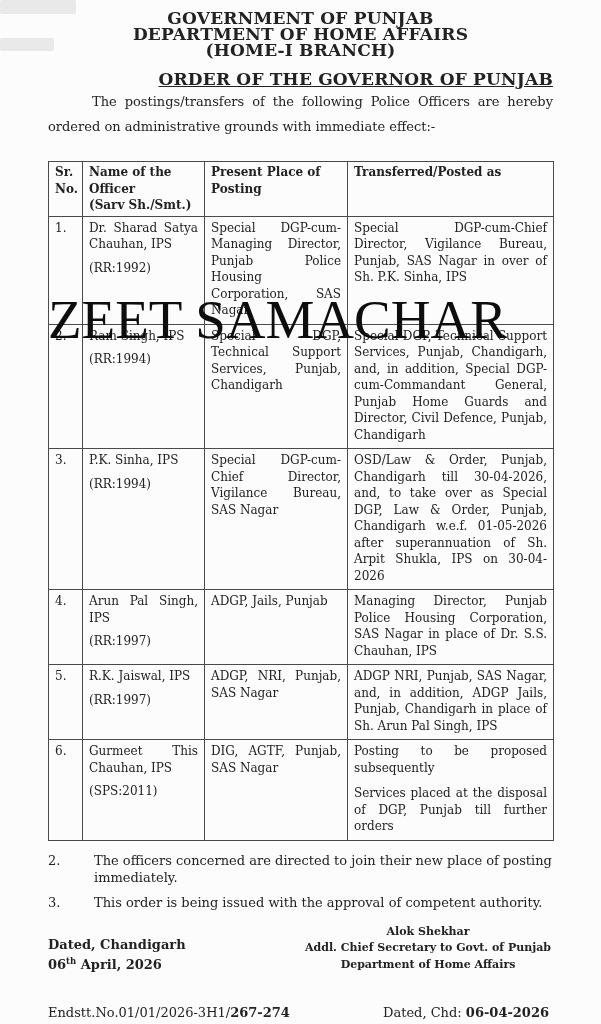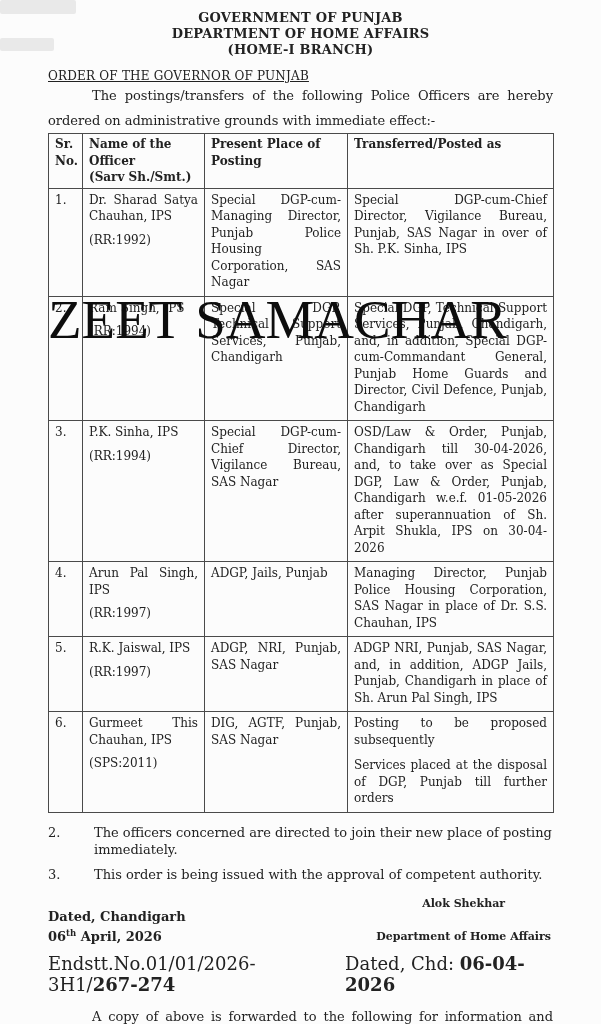--- a/index.html
+++ b/index.html
@@ -26,34 +26,34 @@
     font-size: 55px;
     font-weight: 400;
     letter-spacing: 0px;
     color: #0d0d0d;
     white-space: nowrap;
     z-index: 30;
   }
 
   .content { position: relative; z-index: 10; padding: 10px 48px 0 48px; }
 
-  .doc-header { text-align: center; font-weight: bold; font-size: 13px; line-height: 16px; letter-spacing: 0.2px; }
+  .doc-header { text-align: center; font-weight: bold; font-size: 17px; line-height: 16px; letter-spacing: 0.2px; }
   .doc-header .hline { display: block; }
   .order-title {
-    text-align: left; font-weight: normal; font-size: 12px;
+    text-align: right; font-weight: bold; font-size: 17px;
     text-decoration: underline; margin-top: 11px; letter-spacing: 0.2px;
   }
 
   .intro {
     font-size: 13px; line-height: 25px;
     text-align: justify; text-indent: 44px;
   }
 
   table.order-table {
-    border-collapse: collapse; width: 505px; margin-top: 0;
+    border-collapse: collapse; width: 505px; margin-top: 22px;
     table-layout: fixed;
   }
   table.order-table th, table.order-table td {
     border: 1.2px solid #4a4a4a;
     vertical-align: top;
     padding: 3px 6px 5px 6px;
     font-size: 12px;
     line-height: 16.5px;
   }
   table.order-table th { text-align: left; font-weight: bold; padding-top: 2px; padding-bottom: 2px; }
@@ -68,21 +68,21 @@
   .numpara { display: flex; font-size: 13px; line-height: 17px; margin-top: 8px; }
   .numpara .num { flex: 0 0 46px; }
   .numpara .txt { flex: 1; }
   .numpara.first { margin-top: 11px; }
 
   .sig-row { display: flex; justify-content: space-between; margin-top: 13px; }
   .dated-block { font-weight: bold; font-size: 13px; line-height: 17px; padding-top: 12px; }
   .dated-block sup { font-size: 8.5px; }
   .signatory-block { text-align: center; font-weight: bold; font-size: 11px; line-height: 16.5px; padding-right: 2px; }
 
-  .end-row { display: flex; justify-content: space-between; margin-top: 8px; font-size: 18px; }
+  .end-row { display: flex; justify-content: space-between; margin-top: 32px; font-size: 13px; }
   .end-row .bold { font-weight: bold; }
   .end-row .right { padding-right: 4px; }
 
   .copy-para {
     margin-top: 11px; font-size: 13px; line-height: 21px;
     text-align: justify; text-indent: 44px;
   }
 </style>
 </head>
 <body>
@@ -212,21 +212,21 @@
       <span class="txt">This order is being issued with the approval of competent authority.</span>
     </div>
 
     <div class="sig-row">
       <div class="dated-block">
         <span>Dated, Chandigarh</span><br>
         <span>06</span><sup>th</sup><span> April, 2026</span>
       </div>
       <div class="signatory-block">
         <span>Alok Shekhar</span><br>
-        <br>
+        <span>Addl. Chief Secretary to Govt. of Punjab</span><br>
         <span>Department of Home Affairs</span>
       </div>
     </div>
 
     <div class="end-row">
       <div class="left">
         <span>Endstt.No.01/01/2026-3H1/</span><span class="bold">267-274</span>
       </div>
       <div class="right">
         <span>Dated, Chd: </span><span class="bold">06-04-2026</span>

